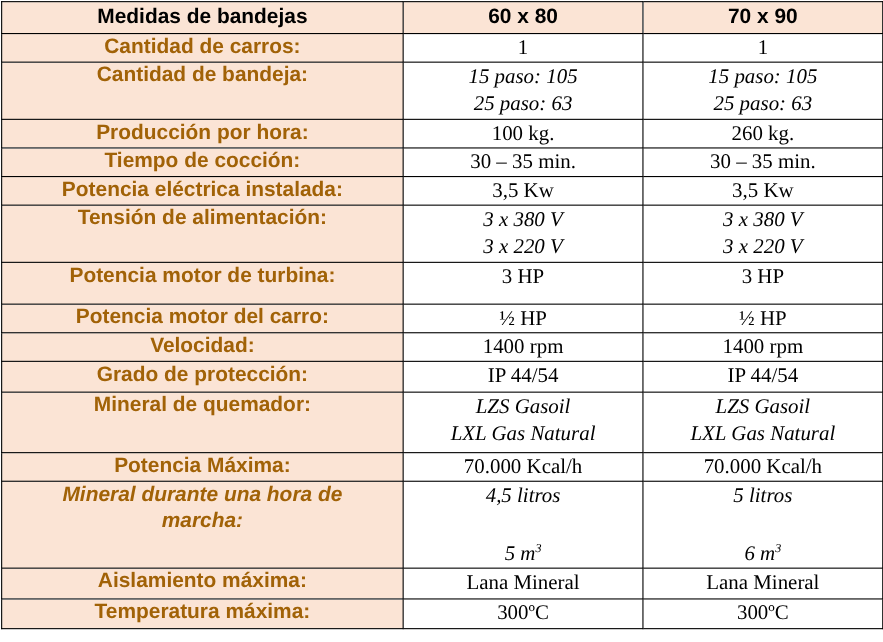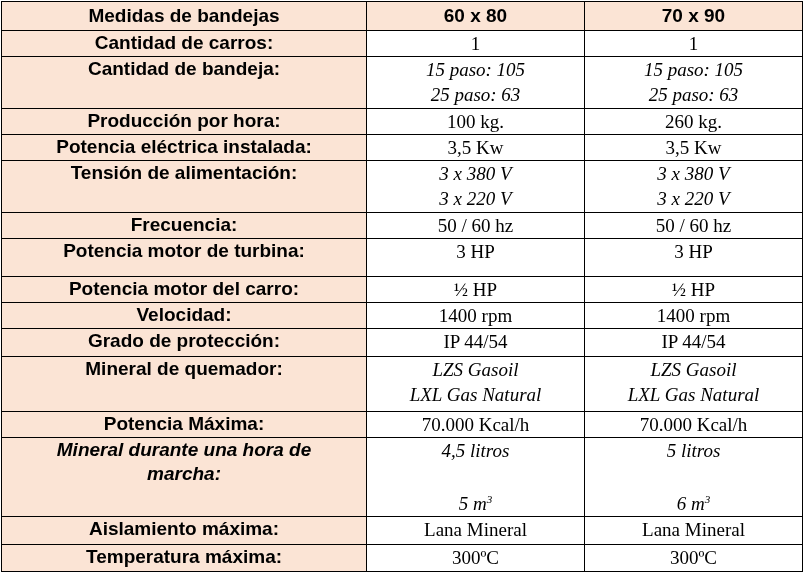--- a/index.html
+++ b/index.html
@@ -16,21 +16,21 @@
     text-align: center;
     vertical-align: top;
     overflow: hidden;
   }
   td.label {
     background: #fbe4d5;
     font-family: "Liberation Sans", sans-serif;
     font-weight: bold;
     font-size: 19px;
     line-height: 24px;
-    color: #000000;
+    color: #a16207;
   }
   td.val {
     background: #ffffff;
     font-family: "Liberation Serif", serif;
     font-size: 19px;
     line-height: 25px;
     color: #000;
   }
   tr.head td { background: #fbe4d5; font-family: "Liberation Sans", sans-serif; font-weight: bold; font-size: 19px; line-height: 27px; }
   .line { display: block; font-style: italic; }
@@ -70,44 +70,44 @@
         <span class="line">25 paso: 63</span>
       </td>
     </tr>
 
     <tr style="height:26px">
       <td class="label">Producción por hora:</td>
       <td class="val">100 kg.</td>
       <td class="val">260 kg.</td>
     </tr>
 
+    <tr style="height:26px">
+      <td class="label">Tiempo de cocción:</td>
+      <td class="val">30 – 35 min.</td>
+      <td class="val">30 – 35 min.</td>
+    </tr>
 
     <tr style="height:26px">
       <td class="label">Potencia eléctrica instalada:</td>
       <td class="val">3,5 Kw</td>
       <td class="val">3,5 Kw</td>
     </tr>
 
     <tr style="height:52px">
       <td class="label">Tensión de alimentación:</td>
       <td class="val">
         <span class="line">3 x 380 V</span>
         <span class="line">3 x 220 V</span>
       </td>
       <td class="val">
         <span class="line">3 x 380 V</span>
         <span class="line">3 x 220 V</span>
       </td>
     </tr>
 
-    <tr style="height:26px">
-      <td class="label">Frecuencia:</td>
-      <td class="val">50 / 60 hz</td>
-      <td class="val">50 / 60 hz</td>
-    </tr>
 
     <tr style="height:38px">
       <td class="label">Potencia motor de turbina:</td>
       <td class="val">3 HP</td>
       <td class="val">3 HP</td>
     </tr>
 
     <tr style="height:26px">
       <td class="label">Potencia motor del carro:</td>
       <td class="val">½ HP</td>

